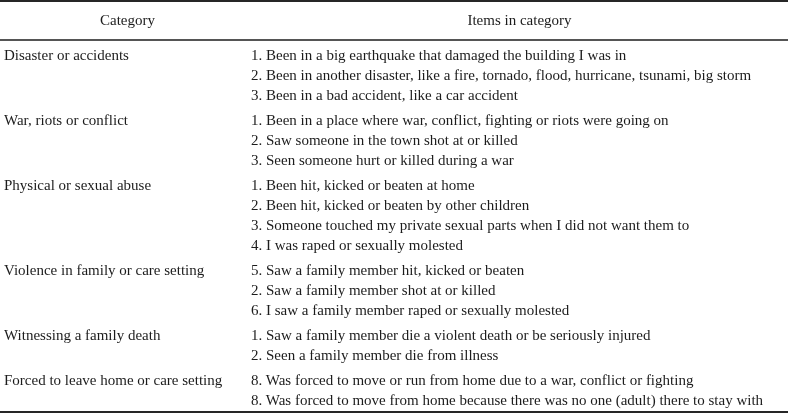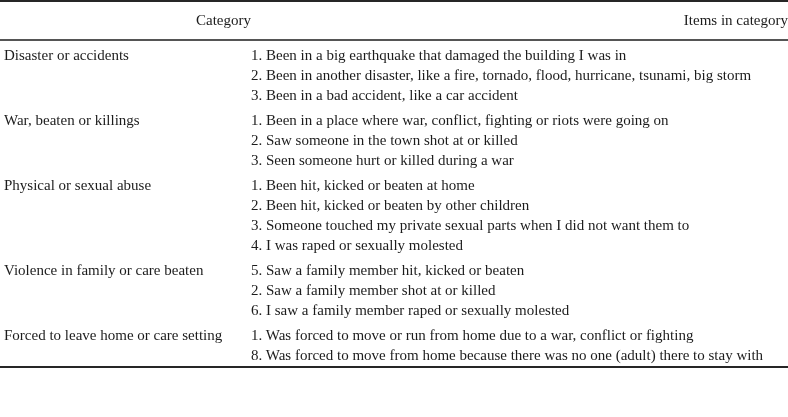--- a/index.html
+++ b/index.html
@@ -21,21 +21,21 @@
   }
   table.cat-table {
     width: 788px;
     border-collapse: collapse;
     table-layout: fixed;
     border-top: 2px solid #262626;
     border-bottom: 2px solid #262626;
   }
   thead th {
     font-weight: normal;
-    text-align: right;
+    text-align: center;
     line-height: 20px;
     padding: 8px 0 9px 0;
     border-bottom: 2px solid #555555;
     white-space: nowrap;
   }
   th.col-category { width: 251px; padding-left: 4px; }
   th.col-items { padding-left: 0; }
   tbody td {
     vertical-align: top;
     padding: 4px 0 1px 0;
@@ -69,53 +69,62 @@
       <span class="cat-label">Disaster or accidents</span>
     </td>
     <td class="items-cell">
             <div class="item-line">1. Been in a big earthquake that damaged the building I was in</div>
             <div class="item-line">2. Been in another disaster, like a fire, tornado, flood, hurricane, tsunami, big storm</div>
             <div class="item-line">3. Been in a bad accident, like a car accident</div>
           </td>
   </tr>
         <tr>
     <td class="cat-cell">
-      <span class="cat-label">War, beaten or killings</span>
+      <span class="cat-label">War, riots or conflict</span>
     </td>
     <td class="items-cell">
             <div class="item-line">1. Been in a place where war, conflict, fighting or riots were going on</div>
             <div class="item-line">2. Saw someone in the town shot at or killed</div>
             <div class="item-line">3. Seen someone hurt or killed during a war</div>
           </td>
   </tr>
         <tr>
     <td class="cat-cell">
       <span class="cat-label">Physical or sexual abuse</span>
     </td>
     <td class="items-cell">
             <div class="item-line">1. Been hit, kicked or beaten at home</div>
             <div class="item-line">2. Been hit, kicked or beaten by other children</div>
             <div class="item-line">3. Someone touched my private sexual parts when I did not want them to</div>
             <div class="item-line">4. I was raped or sexually molested</div>
           </td>
   </tr>
         <tr>
     <td class="cat-cell">
-      <span class="cat-label">Violence in family or care beaten</span>
+      <span class="cat-label">Violence in family or care setting</span>
     </td>
     <td class="items-cell">
             <div class="item-line">5. Saw a family member hit, kicked or beaten</div>
             <div class="item-line">2. Saw a family member shot at or killed</div>
             <div class="item-line">6. I saw a family member raped or sexually molested</div>
           </td>
   </tr>
         <tr>
     <td class="cat-cell">
+      <span class="cat-label">Witnessing a family death</span>
+    </td>
+    <td class="items-cell">
+            <div class="item-line">1. Saw a family member die a violent death or be seriously injured</div>
+            <div class="item-line">2. Seen a family member die from illness</div>
+          </td>
+  </tr>
+        <tr>
+    <td class="cat-cell">
       <span class="cat-label">Forced to leave home or care setting</span>
     </td>
     <td class="items-cell">
-            <div class="item-line">1. Was forced to move or run from home due to a war, conflict or fighting</div>
+            <div class="item-line">8. Was forced to move or run from home due to a war, conflict or fighting</div>
             <div class="item-line">8. Was forced to move from home because there was no one (adult) there to stay with</div>
           </td>
   </tr>
       </tbody>
   </table>
 </div>
 
 </body></html>

